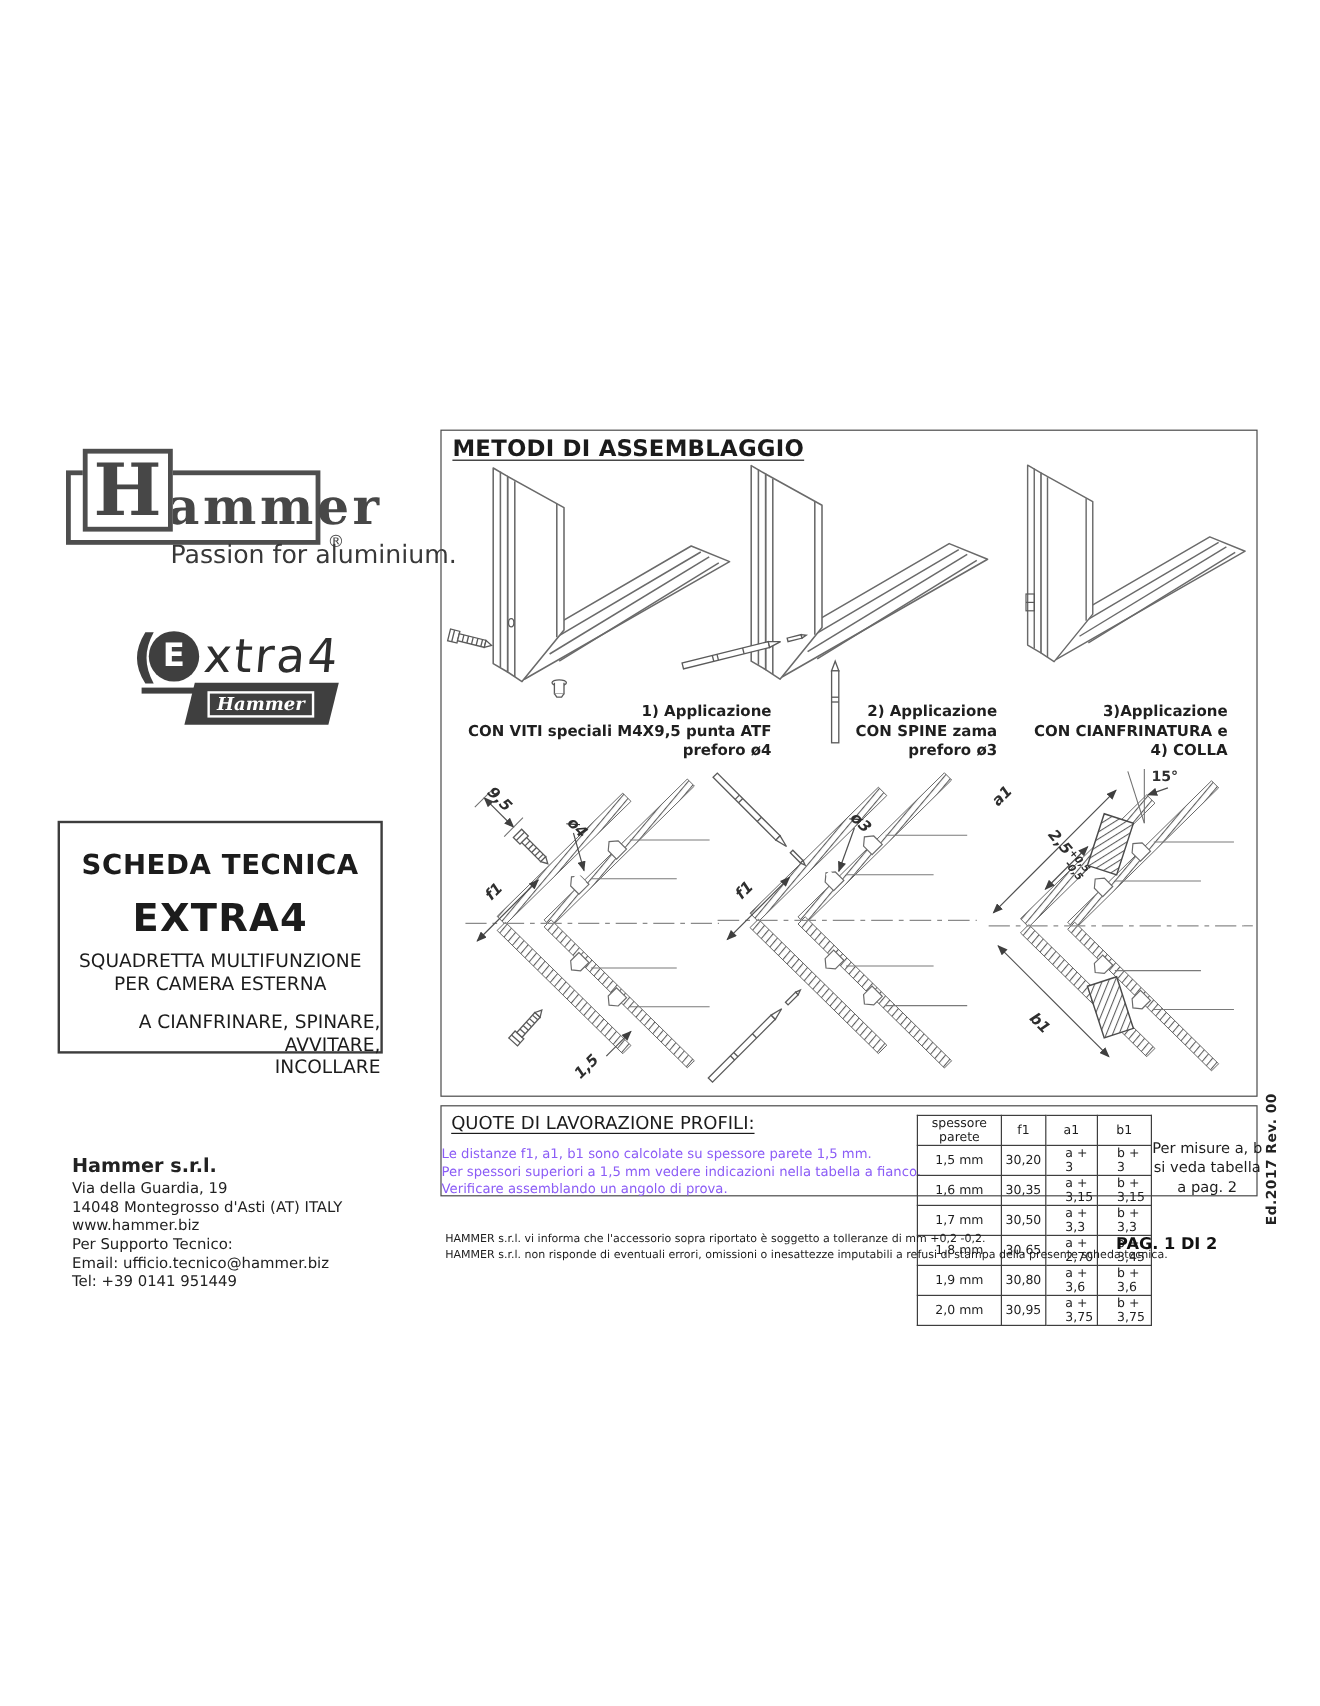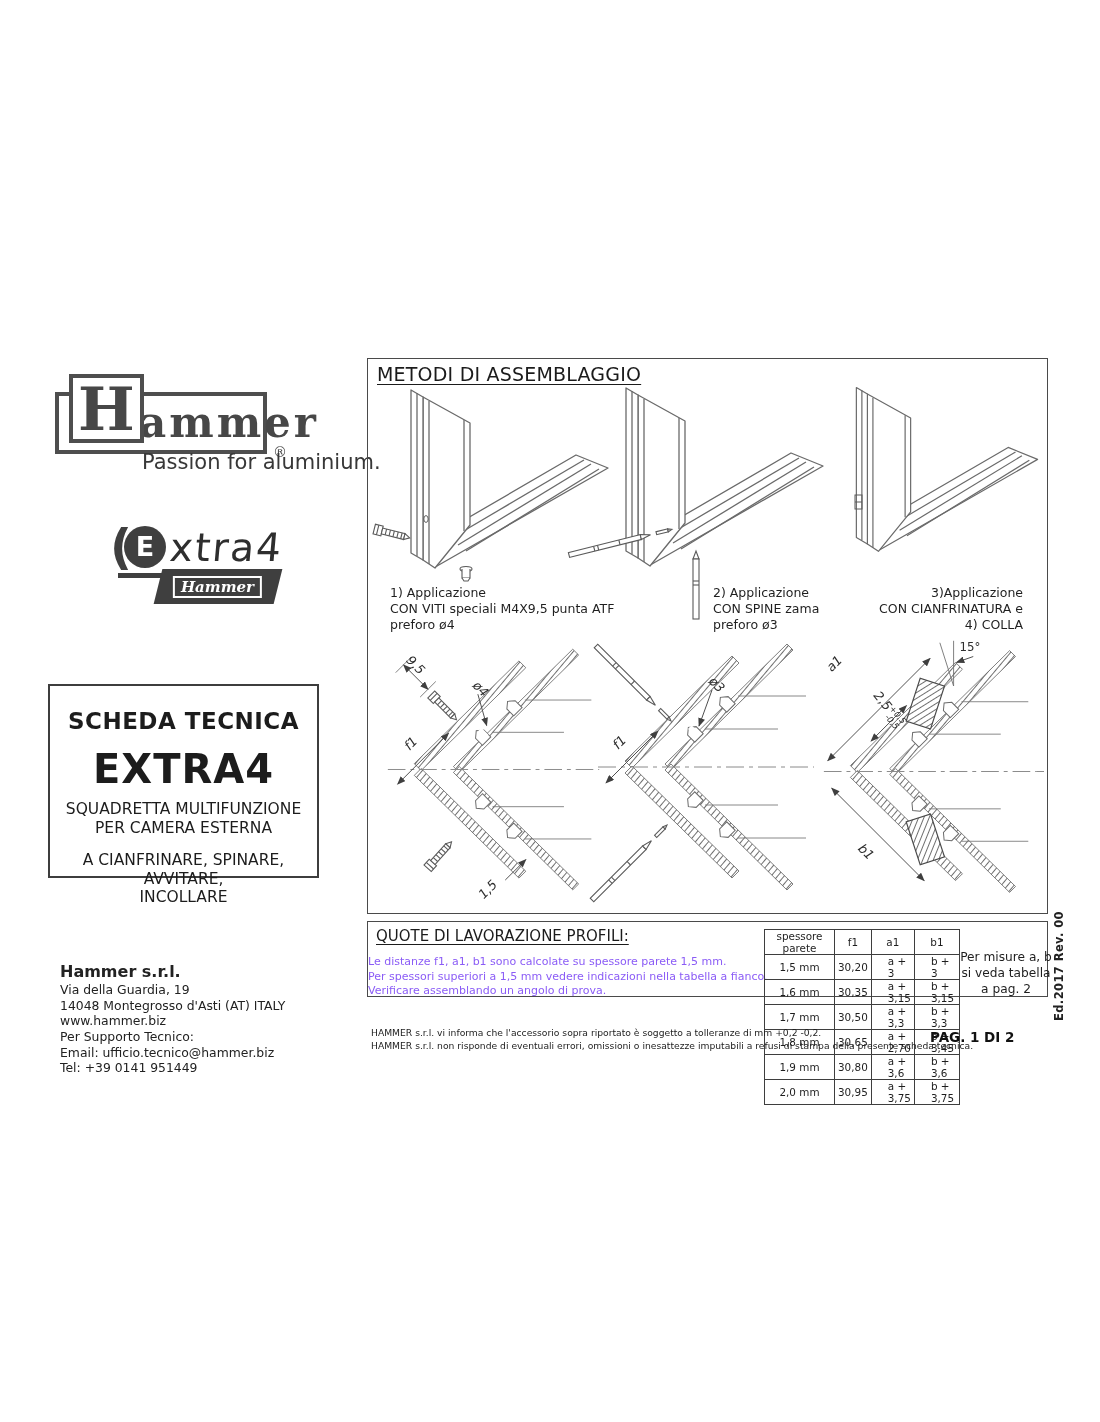--- a/index.html
+++ b/index.html
@@ -33,32 +33,32 @@
   .xtra { font-size:39px; line-height:1; color:#2e2e2e; letter-spacing:2px; transform:skewX(-5deg); }
   .extra4-bar { position:absolute; left:118px; top:573px; width:130px; height:5px; background:#3f3f3f; }
   .extra4-sub { position:absolute; left:158px; top:569px; width:120px; height:35px; background:#3f3f3f;
                 transform:skewX(-14deg); display:flex; align-items:center; justify-content:center; }
   .mini-hammer { color:#fff; border:2px solid #fff; padding:0 6px; transform:skewX(14deg);
                  font-family:"DejaVu Serif","Liberation Serif",serif; font-weight:bold; font-style:italic; font-size:15px; }
   
   .title-box { position:absolute; left:48px; top:684px; width:271px; height:194px;
                border:2px solid #3d3d3d; text-align:center; color:#1c1c1c; }
   .tb-heading { margin-top:22px; font-weight:bold; font-size:23px; letter-spacing:0.5px; }
-  .tb-product { margin-top:12px; font-weight:bold; font-size:40px; letter-spacing:1px; }
+  .tb-product { margin-top:12px; font-weight:bold; font-size:32px; letter-spacing:1px; }
   .tb-sub { margin-top:8px; font-size:15.5px; line-height:1.2; }
-  .tb-meth { margin-top:14px; font-size:15.5px; line-height:1.2; }
+  .tb-meth { margin-top:14px; font-size:15.5px; line-height:1.2;text-align:right; }
   
   .contact { position:absolute; left:60px; top:962px; font-size:12.4px; line-height:1.26; color:#222; }
   .contact .company { font-weight:bold; font-size:16px; }
   
-  .assembly-box { position:absolute; left:367px; top:358px; width:681px; height:556px; border:1.6px solid #4a4a4a; }
+  .assembly-box { position:absolute; left:367px; top:358px; width:681px; height:556px; border:1.6px solid #4a4a4a;font-weight:bold; }
   .assembly-title { position:absolute; left:9px; top:4px; font-size:19px; color:#1b1b1b;
                     text-decoration:underline; text-underline-offset:3px; letter-spacing:0.2px; }
   .fig { position:absolute; overflow:visible; }
-  .caption { position:absolute; font-size:12.5px; line-height:1.28; color:#1f1f1f; }
+  .caption { position:absolute; font-size:12.5px; line-height:1.28; color:#1f1f1f;text-align:right; }
   .caption.right { text-align:right; }
   
   .quote-box { position:absolute; left:367px; top:921px; width:681px; height:76px; border:1.6px solid #4a4a4a; }
   .quote-title { position:absolute; left:8px; top:5px; font-size:15px; color:#1b1b1b;
                  text-decoration:underline; text-underline-offset:3px; }
   .quote-body { position:absolute; left:0; top:33px; font-size:11px; line-height:1.34; color:#8b5cf6; }
   .spec-table { position:absolute; left:396px; top:7px; border-collapse:collapse; font-size:10.4px; color:#1e1e1e; }
   .spec-table th, .spec-table td { border:1px solid #3e3e3e; padding:0 3px; height:12.4px; font-weight:normal; text-align:center; }
   .spec-table td.f { text-align:left; padding-left:16px; }
   .spec-table .c1 { width:70px; } .spec-table .c2 { width:31px; }

